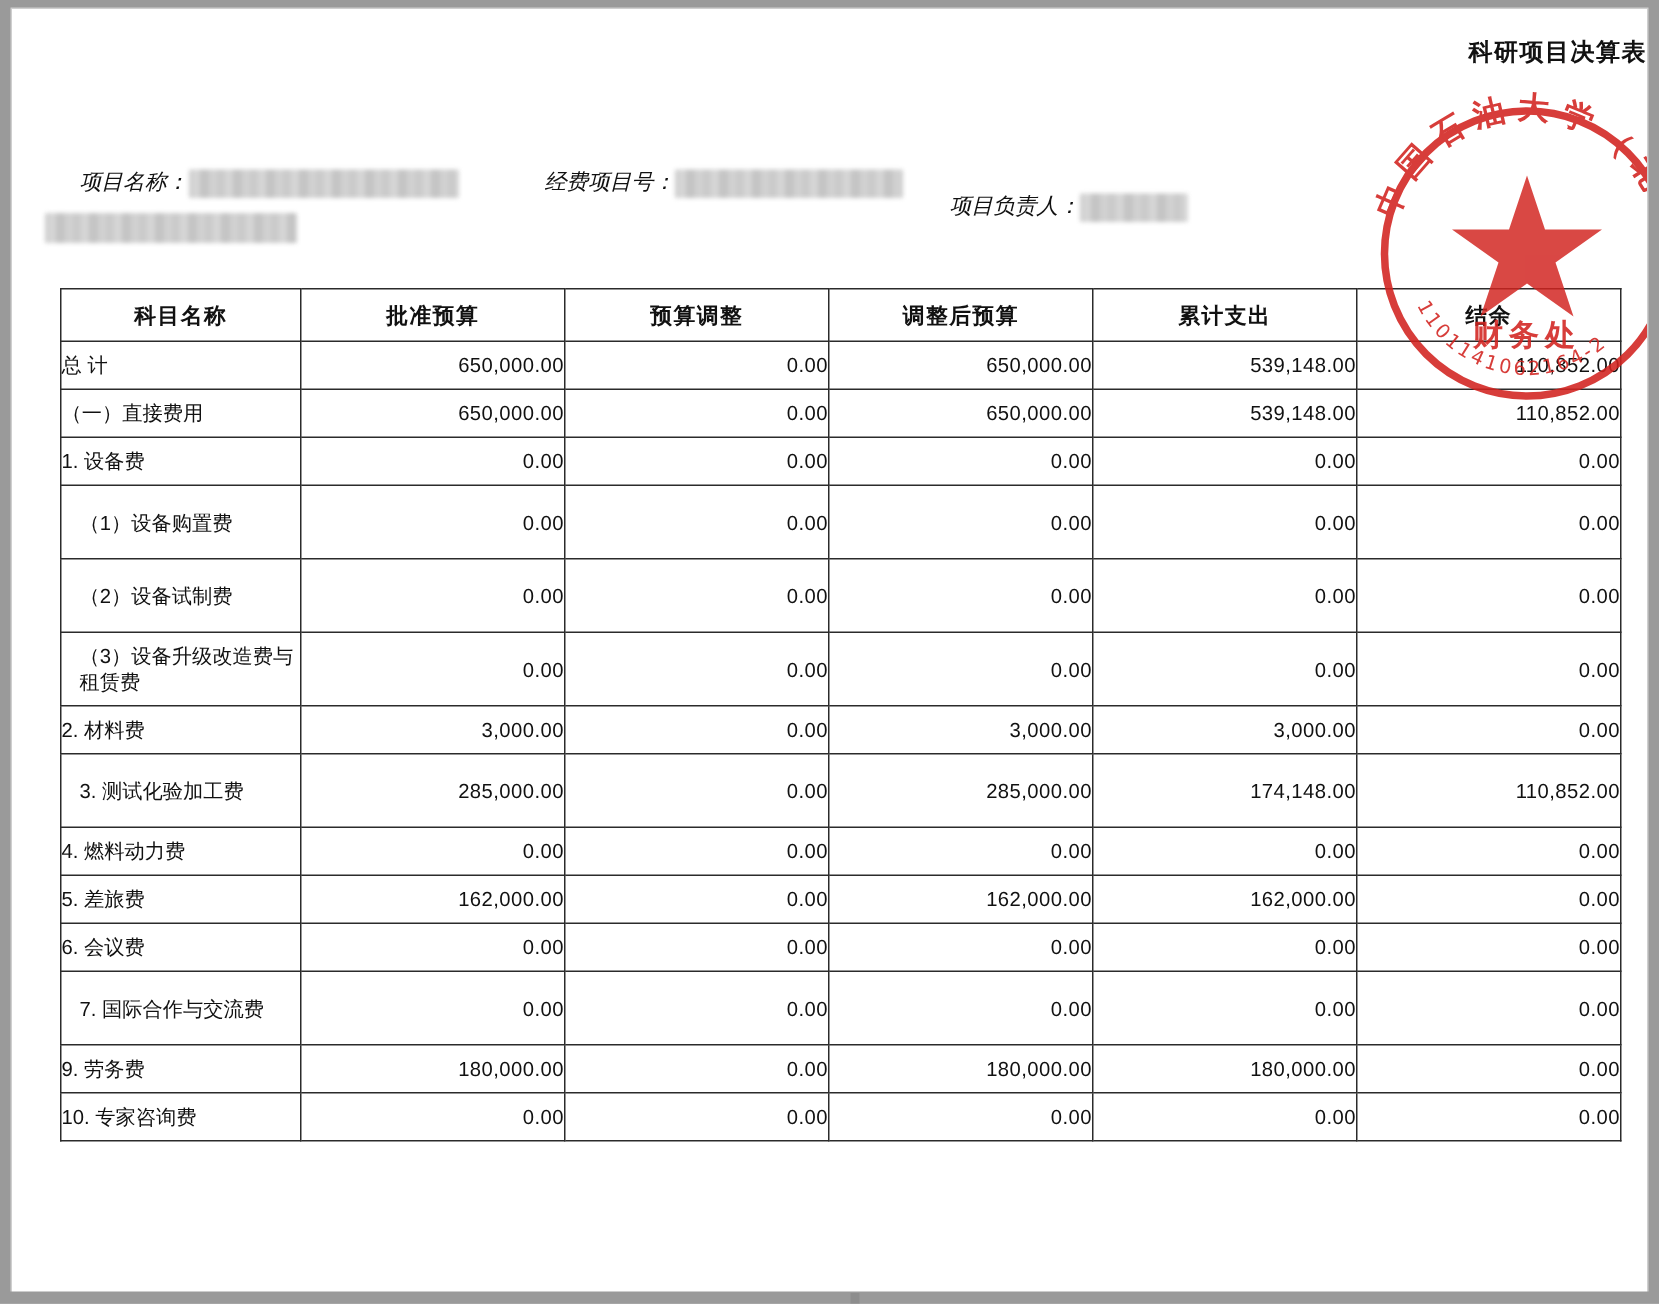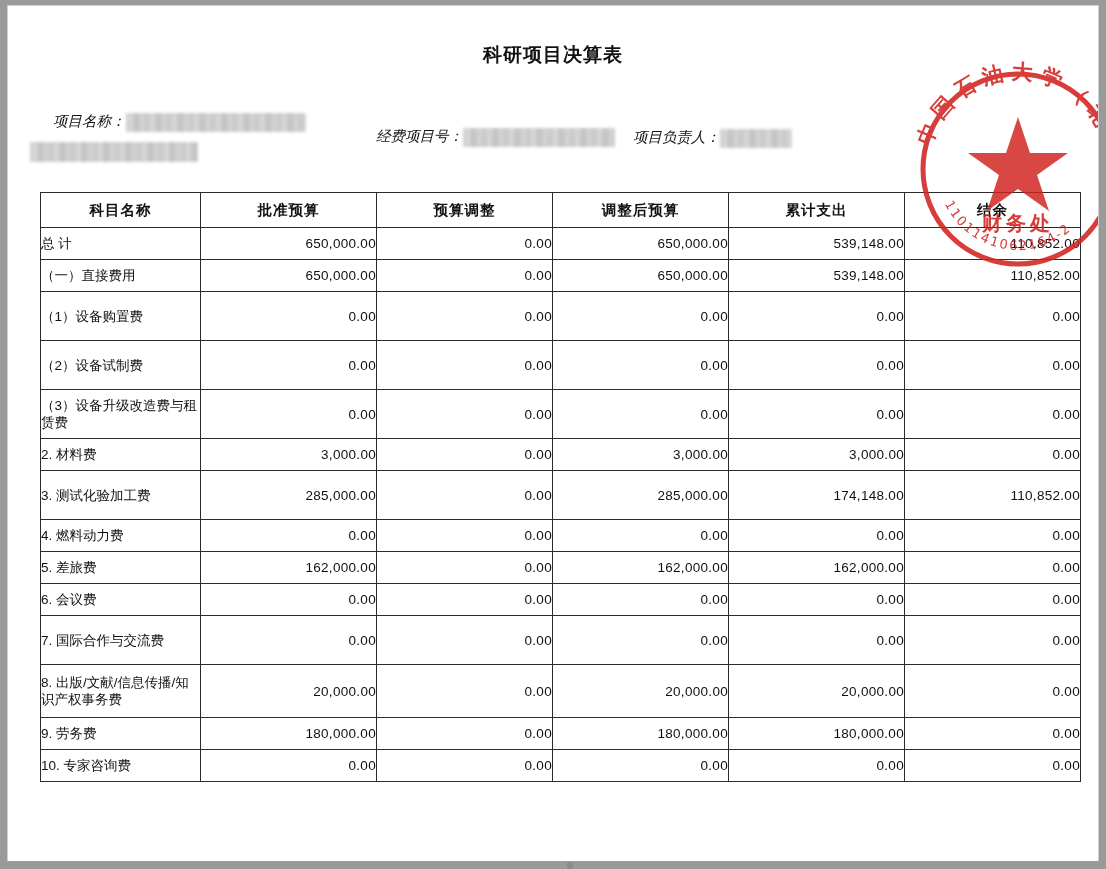--- a/index.html
+++ b/index.html
@@ -17,44 +17,44 @@
     position: absolute;
     left: 8px;
     top: 6px;
     width: 1090px;
     height: 856px;
     background: #ffffff;
     box-shadow: 0 0 0 1px #cfcfcf;
     overflow: hidden;
   }
   .doc-title {
-    text-align: center;
-    font-size: 19px;
+    text-align: right;
+    font-size: 16px;
     font-weight: bold;
     color: #111;
-    margin-top: 36px;
+    margin-top: 19px;
     letter-spacing: 1px;
   }
   
   .hdr {
     position: absolute;
     top: 100px;
     left: 0;
     width: 100%;
     height: 70px;
     font-size: 14.5px;
     color: #111;
     font-style: italic;
   }
   .hdr .fld {
     position: absolute;
     white-space: nowrap;
   }
   .f-name { left: 45px; top: 6px; }
-  .f-code { left: 368px; top: 6px; margin-top: 15px; }
+  .f-code { left: 355px; top: 6px; }
   .f-leader { left: 625px; top: 22px; }
 
   .redact {
     display: inline-block;
     vertical-align: middle;
     border-radius: 1px;
     background:
       repeating-linear-gradient(90deg,
         #c9c9c9 0px, #d7d7d7 5px, #bdbdbd 10px, #d2d2d2 16px, #c4c4c4 22px);
     filter: blur(1.4px);
@@ -93,21 +93,21 @@
     padding: 4px 6px 4px 9px;
     line-height: 17px;
     font-size: 13.5px;
   }
   td.num {
     text-align: right;
     padding-right: 26px;
     font-family: "Liberation Sans", sans-serif;
     letter-spacing: 0.3px;
   }
-  tr.tall td { height: 48px; }
+  tr.tall td { height: 48px; padding-left: 12px; }
   tr.tall3 td { height: 52px; }
   .c0 { width: 160px; }
   .c1 { width: 176px; }
   .c2 { width: 176px; }
   .c3 { width: 176px; }
   .c4 { width: 176px; }
   .c5 { width: 176px; }
   .indent2 { padding-left: 22px; }
 
   
@@ -187,20 +187,28 @@
         <td class="num">110,852.00</td>
       </tr>
       <tr>
         <td class="subj">（一）直接费用</td>
         <td class="num">650,000.00</td>
         <td class="num">0.00</td>
         <td class="num">650,000.00</td>
         <td class="num">539,148.00</td>
         <td class="num">110,852.00</td>
       </tr>
+      <tr>
+        <td class="subj">1. 设备费</td>
+        <td class="num">0.00</td>
+        <td class="num">0.00</td>
+        <td class="num">0.00</td>
+        <td class="num">0.00</td>
+        <td class="num">0.00</td>
+      </tr>
       <tr class="tall">
         <td class="subj indent2">（1）设备购置费</td>
         <td class="num">0.00</td>
         <td class="num">0.00</td>
         <td class="num">0.00</td>
         <td class="num">0.00</td>
         <td class="num">0.00</td>
       </tr>
       <tr class="tall">
         <td class="subj indent2">（2）设备试制费</td>
@@ -257,28 +265,20 @@
         <td class="num">0.00</td>
         <td class="num">0.00</td>
         <td class="num">0.00</td>
       </tr>
       <tr class="tall">
         <td class="subj">7. 国际合作与交流费</td>
         <td class="num">0.00</td>
         <td class="num">0.00</td>
         <td class="num">0.00</td>
         <td class="num">0.00</td>
-        <td class="num">0.00</td>
-      </tr>
-      <tr class="tall3">
-        <td class="subj">8. 出版/文献/信息传播/知识产权事务费</td>
-        <td class="num">20,000.00</td>
-        <td class="num">0.00</td>
-        <td class="num">20,000.00</td>
-        <td class="num">20,000.00</td>
         <td class="num">0.00</td>
       </tr>
       <tr>
         <td class="subj">9. 劳务费</td>
         <td class="num">180,000.00</td>
         <td class="num">0.00</td>
         <td class="num">180,000.00</td>
         <td class="num">180,000.00</td>
         <td class="num">0.00</td>
       </tr>

